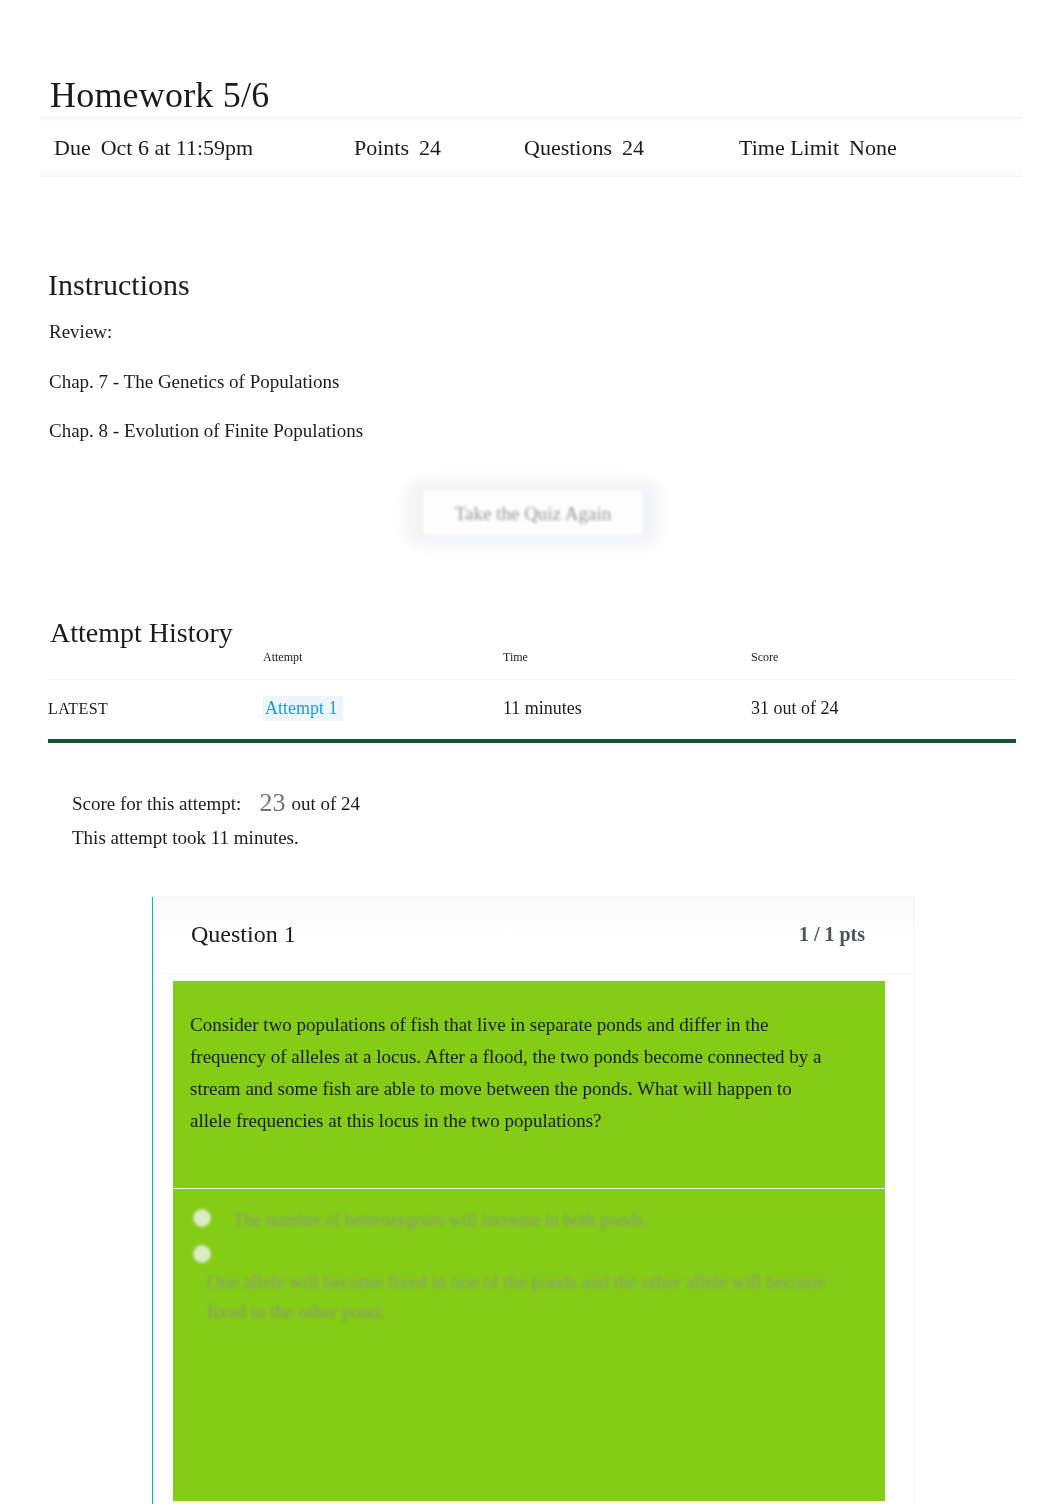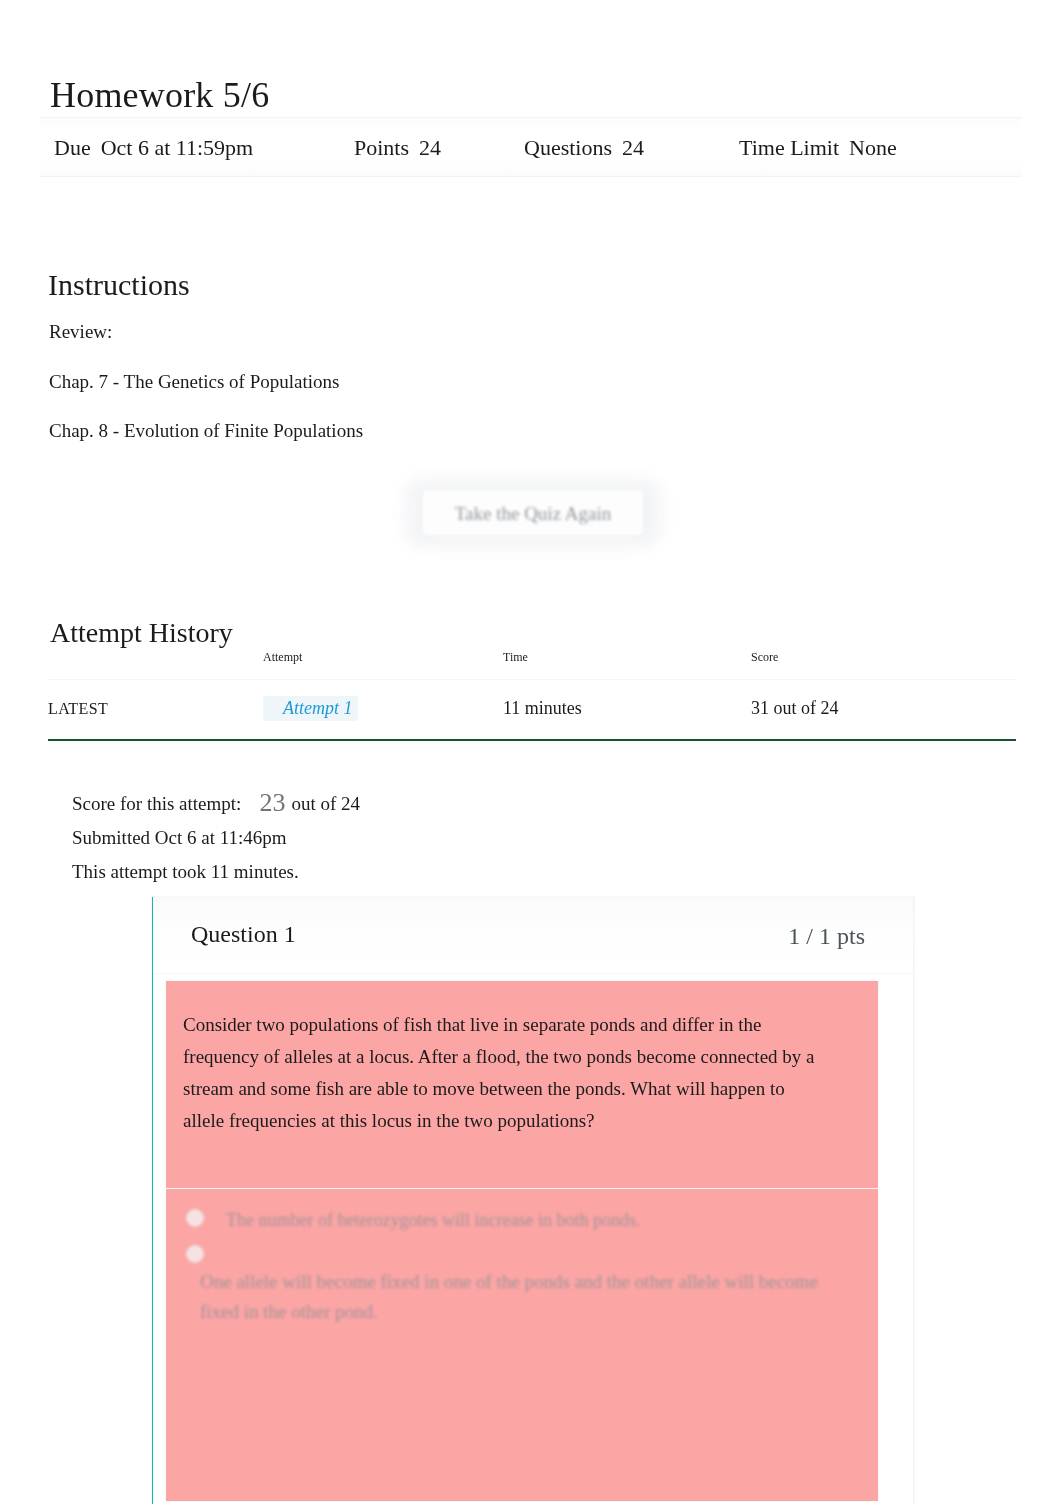--- a/index.html
+++ b/index.html
@@ -144,39 +144,38 @@
   }
   .attempt-table th {
     text-align: left;
     font-weight: normal;
     padding: 0 0 14px 0;
     border-bottom: 1px solid #f4f5f6;
     font-size: 12px;
   }
   .attempt-table td {
     padding: 18px 0 20px 0;
-    border-bottom: 2px solid #14532d;
+    border-bottom: 4px solid #14532d;
     vertical-align: top;
   }
   .col-kept    { width: 215px; padding-left: 11px; }
   .col-attempt { width: 240px; }
   .col-time    { width: 248px; }
   .col-score   { width: 265px; }
   .kept-label {
     font-size: 16px;
     letter-spacing: 0.4px;
     color: #1b1b1b;
   }
   .attempt-link {
     color: #1f9ad4;
     text-decoration: none;
     background: rgba(200, 225, 240, 0.30);
-    padding: 2px 5px 3px 20px;
+    padding: 2px 5px 3px 2px;
     border-radius: 2px;
-    font-style: italic;
   }
 
   
   .score-summary {
     position: absolute;
     left: 72px;
     top: 786px;
     font-size: 19px;
     color: #1b1b1b;
     line-height: 34px;
@@ -212,30 +211,31 @@
     position: absolute;
     left: 38px;
     top: 24px;
     font-size: 24px;
     color: #1b1b1b;
   }
   .question-points {
     position: absolute;
     right: 48px;
     top: 26px;
-    font-size: 24px;
+    font-size: 20px;
     color: #4b5458;
+    font-weight: bold;
   }
   .question-body {
     position: absolute;
-    left: 13px;
+    left: 20px;
     top: 84px;
     width: 712px;
     height: 520px;
-    background: #fca5a5;
+    background: #84cc16;
     box-shadow: 0 0 0 1px rgba(246,247,248,0.9);
     font-family: Liberation Serif, serif;
   }
   .question-text {
     position: absolute;
     left: 17px;
     top: 28px;
     width: 640px;
     font-size: 19px;
     line-height: 32px;
@@ -330,21 +330,20 @@
           <a href="#" class="attempt-link">Attempt 1</a>
         </td>
         <td class="col-time">11 minutes</td>
         <td class="col-score">31 out of 24</td>
       </tr>
     </tbody>
   </table>
 
   <div class="score-summary">
     <div><span>Score for this attempt:</span><span class="score-big">23</span><span>out of 24</span></div>
-    <div>Submitted Oct 6 at 11:46pm</div>
     <div>This attempt took 11 minutes.</div>
   </div>
 
   <div class="question-card">
     <div class="question-header">
       <span class="question-name">Question 1</span>
       <span class="question-points">1 / 1 pts</span>
     </div>
     <div class="question-body">
       <div class="question-text">Consider two populations of fish that live in separate ponds and differ in the frequency of alleles at a locus. After a flood, the two ponds become connected by a stream and some fish are able to move between the ponds. What will happen to allele frequencies at this locus in the two populations?</div>

